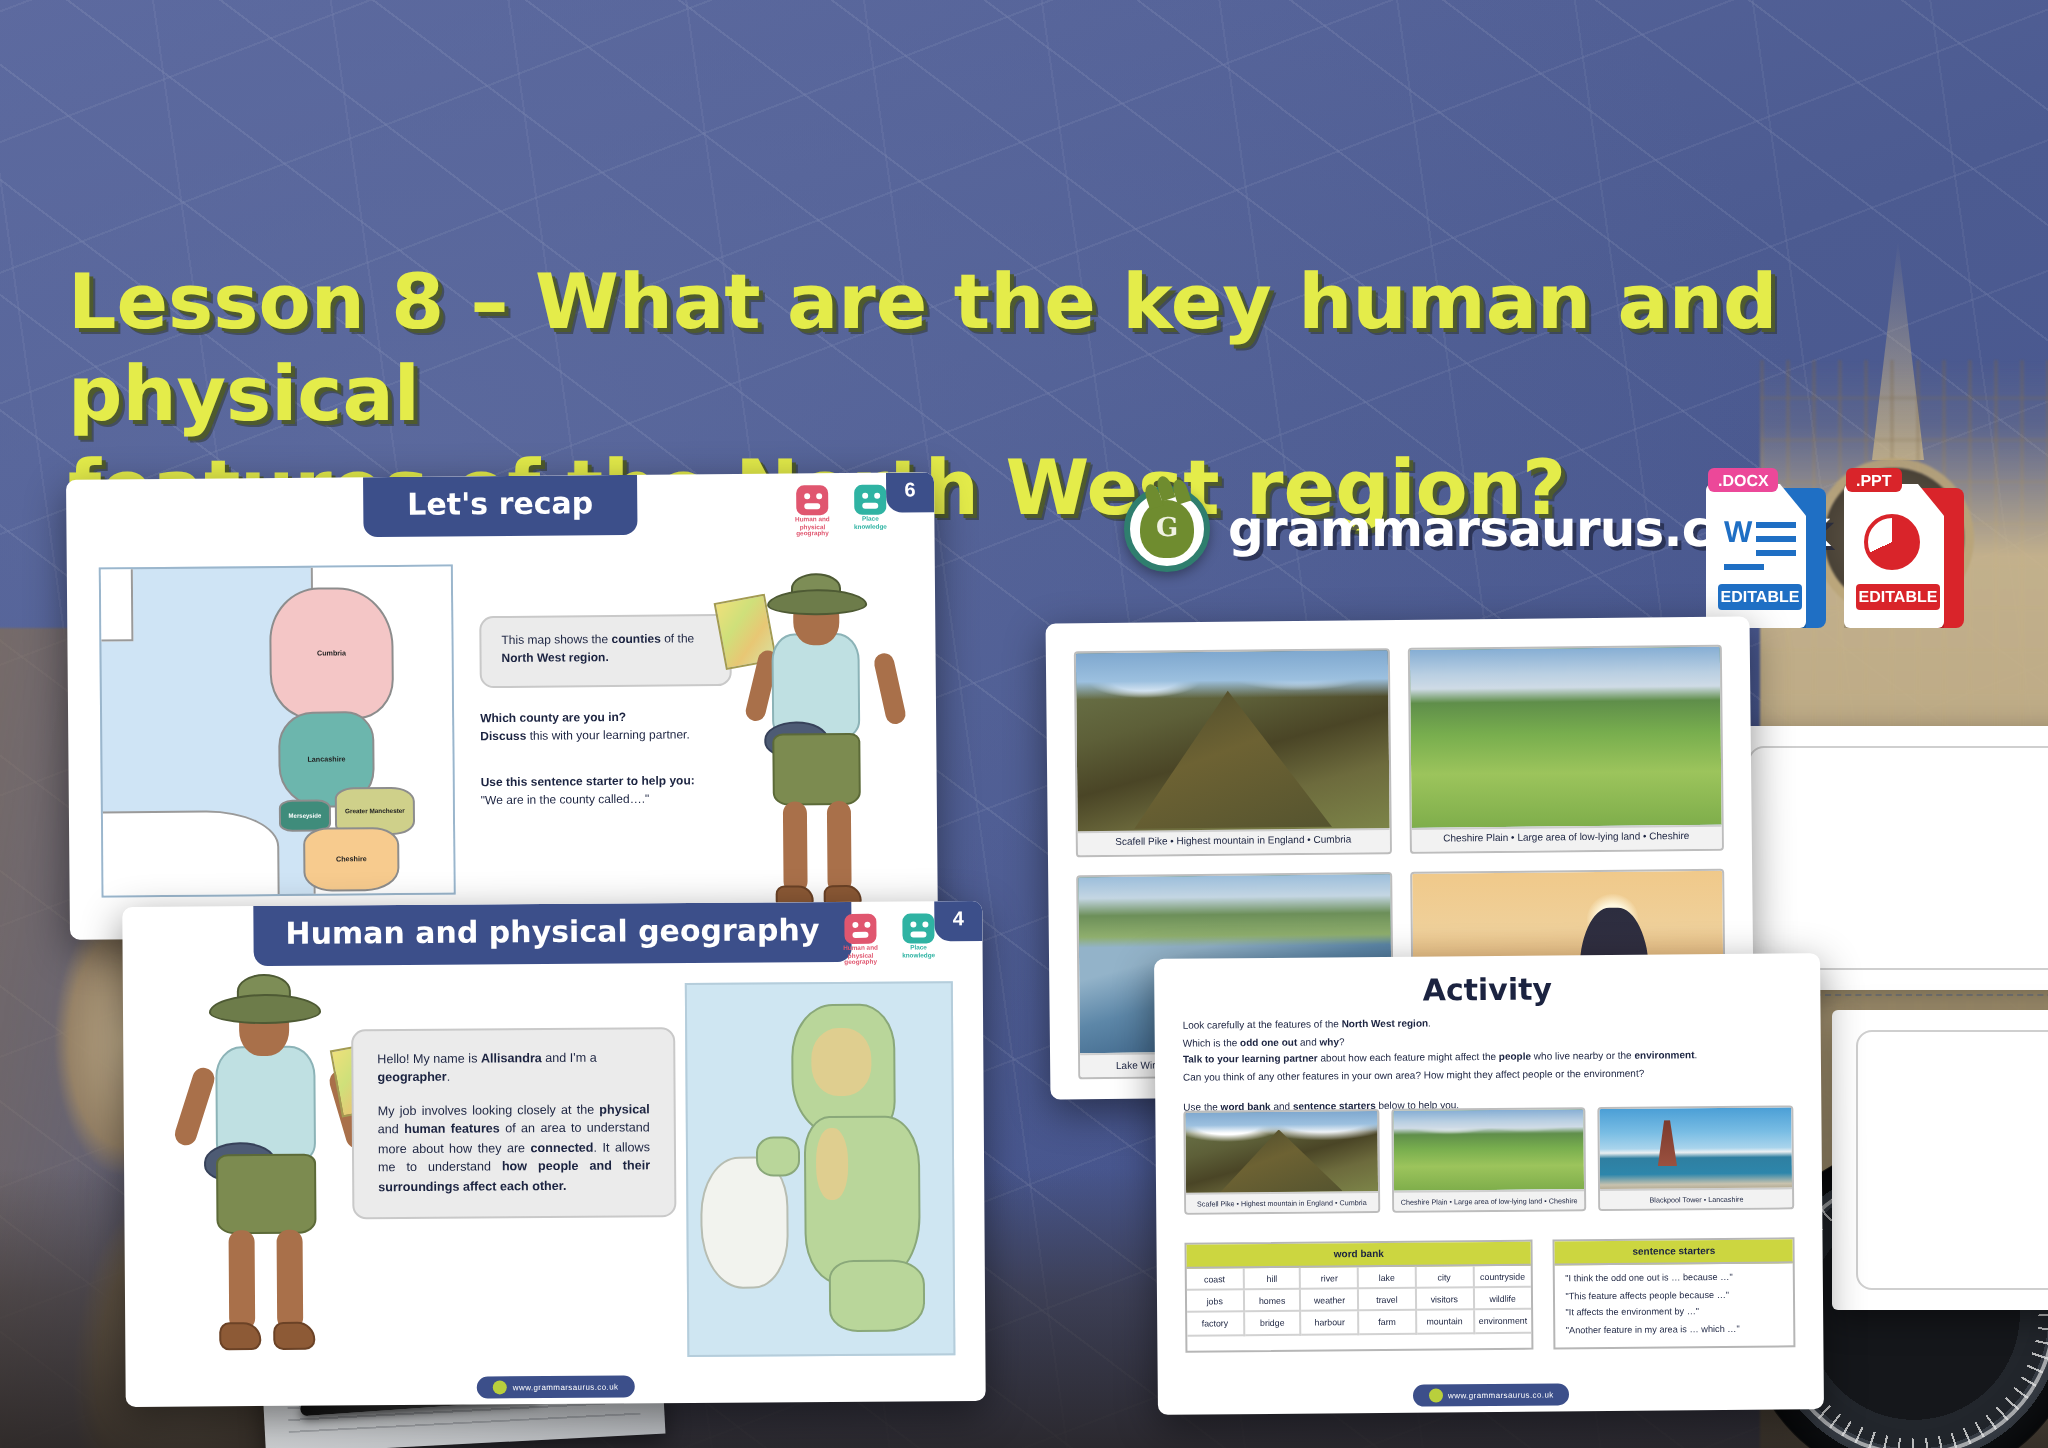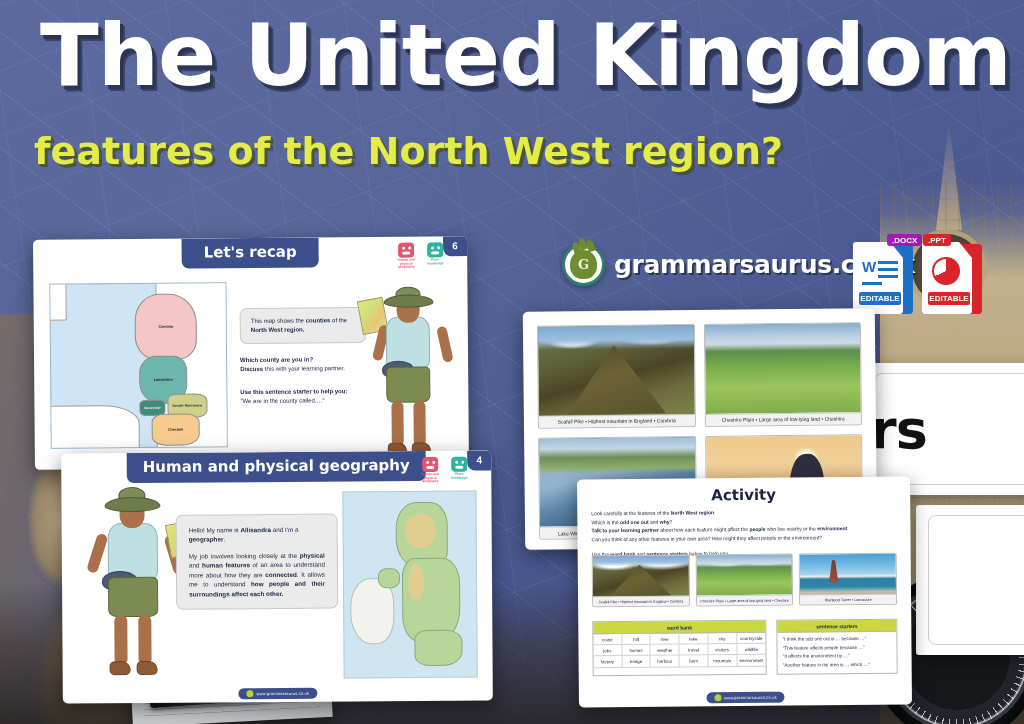--- a/index.html
+++ b/index.html
@@ -334,21 +334,21 @@
   }
   .fb .tag{
     position:absolute; left:1px; top:0; padding:1.5px 5px; border-radius:3px;
     color:#fff; font-size:8px; font-weight:bold; z-index:3;
   }
   .fb .editable{
     position:absolute; left:6px; bottom:13px; width:42px; text-align:center;
     color:#fff; font-size:8px; font-weight:bold; padding:2px 0; border-radius:2px; z-index:3;
   }
   .fb.docx .back{ background:#1f6fc4; }
-  .fb.docx .tag{ background:#a21caf;margin-left:33px; }
+  .fb.docx .tag{ background:#ec4899; }
   .fb.docx .editable{ background:#1f6fc4; }
   .fb.ppt .back{ background:#d9242a; }
   .fb.ppt .tag{ background:#d9242a; }
   .fb.ppt .editable{ background:#d9242a; }
   .fb .glyph{ position:absolute; left:9px; top:24px; z-index:3; font-weight:bold; }
   .fb.docx .glyph{ color:#1f6fc4; font-size:15px; }
   .fb.docx .glyph:after{
     content:""; position:absolute; left:16px; top:3px; width:20px; height:3px; background:#1f6fc4;
     box-shadow:0 7px 0 #1f6fc4, 0 14px 0 #1f6fc4, -16px 21px 0 #1f6fc4;
   }
@@ -371,22 +371,22 @@
   <div class="bg-paper"></div>
   <div class="bg-pen"></div>
   <div class="bg-compass">
     <div class="ring"></div>
     <div class="lbl" style="left:16px;top:44px;">NE</div>
     <div class="lbl" style="left:22px;top:78px;font-size:14px;">E</div>
   </div>
 </div>
 
 <div id="title-block">
-  <div class="main-title">The United Kingdom</div>
   <div class="sub-title">
+    <div>Lesson 8 – What are the key human and physical</div>
     <div>features of the North West region?</div>
   </div>
 </div>
 
 <div id="logo">
   <div class="logo-circle">
     <div class="logo-dino">G</div>
   </div>
   <div class="logo-text">grammarsaurus.co.uk</div>
 </div>
@@ -403,21 +403,20 @@
     <div class="back"></div>
     <div class="sheet"></div>
     <div class="tag">.PPT</div>
     <div class="pie"></div>
     <div class="editable">EDITABLE</div>
   </div>
 </div>
 
 <div class="doc-frag" id="doc-teachers">
   <div class="inset"></div>
-  <div class="bigtext">rs</div>
 </div>
 <div class="doc-dashed"></div>
 <div class="doc-frag" id="doc-students">
   <div class="inset"></div>
 </div>
 
 <div class="slide" id="slide-recap">
   <div class="slide-inner">
     <div class="slide-header">Let's recap</div>
     <div class="slide-num">6</div>

